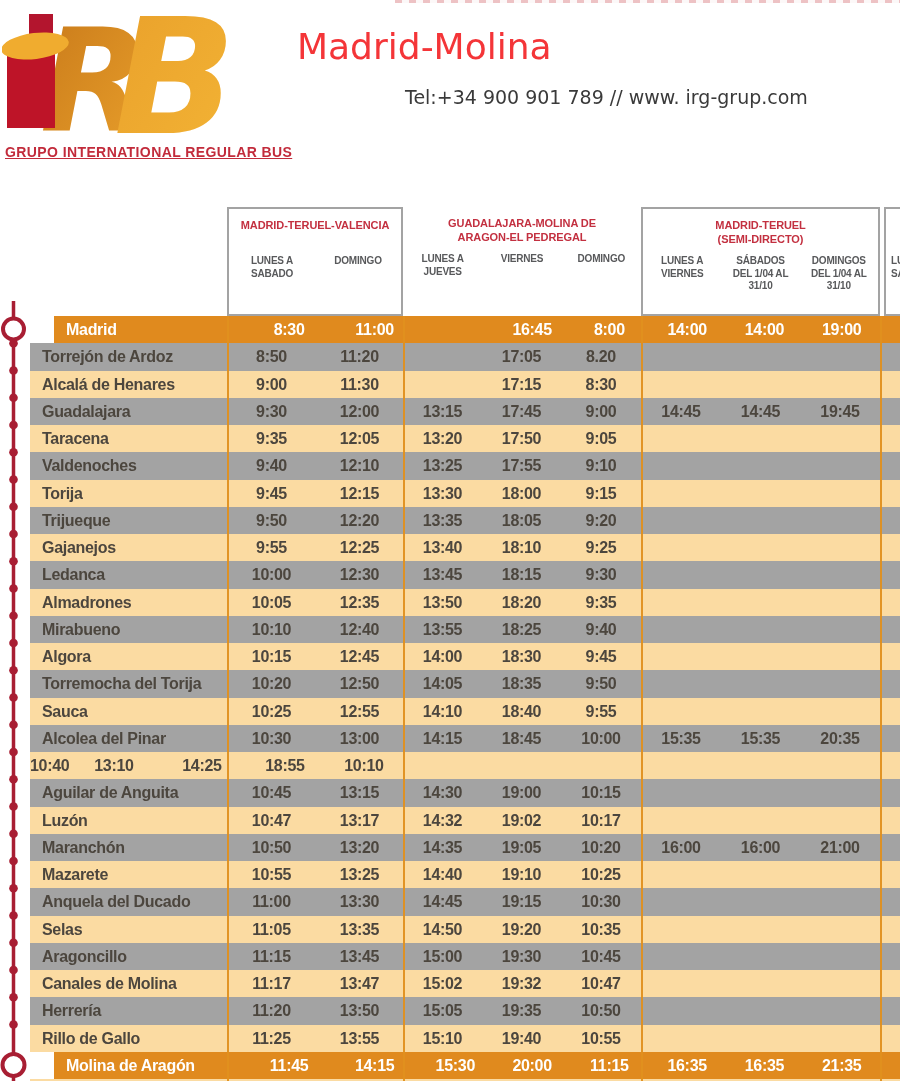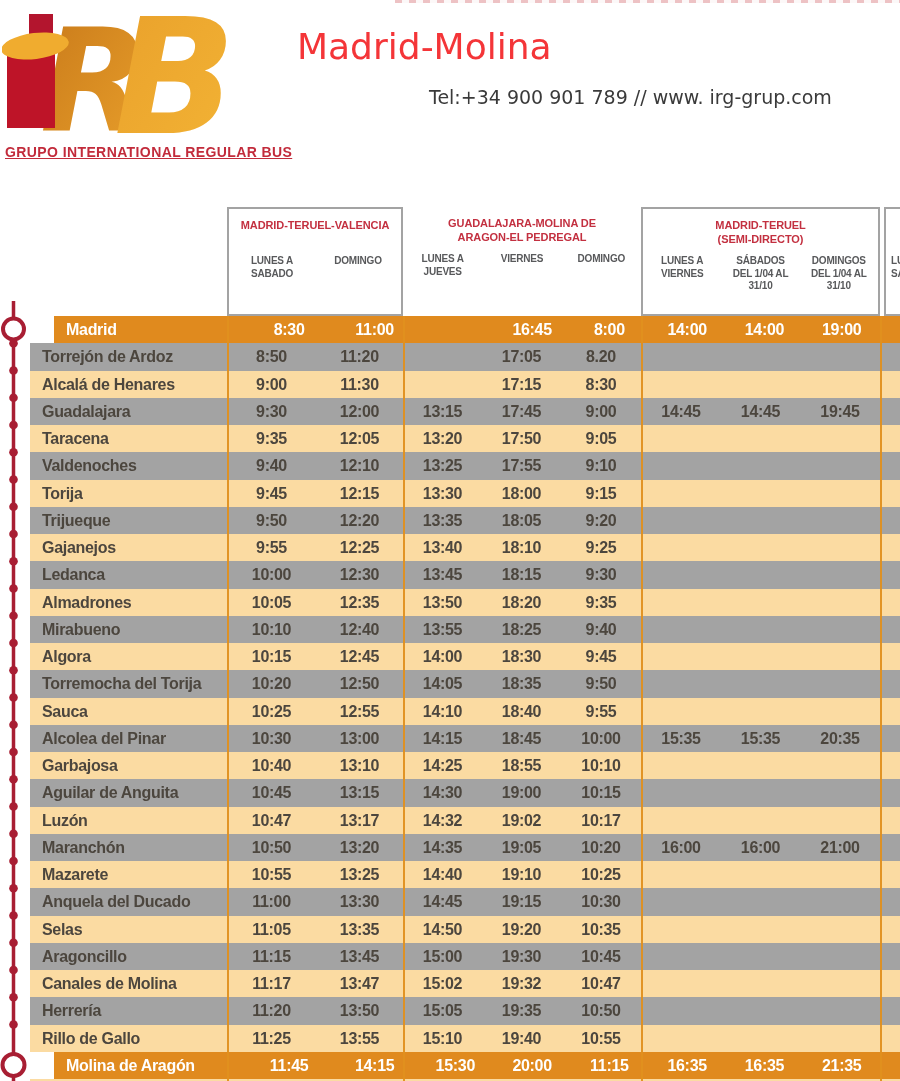--- a/index.html
+++ b/index.html
@@ -10,21 +10,21 @@
   .top-line{position:absolute;left:395px;top:0;width:505px;height:3px;
     background:repeating-linear-gradient(90deg,rgba(216,120,125,.45) 0 7px,rgba(240,220,220,.2) 7px 14px);}
 
   
   #logo{position:absolute;left:2px;top:6px;}
   .logo-sub{position:absolute;left:5px;top:144px;width:330px;
     font-size:14px;font-weight:bold;color:#C22B3B;letter-spacing:.4px;text-decoration:underline;}
   .doc-title{position:absolute;left:297px;top:26px;font-family:"DejaVu Sans",sans-serif;
     font-size:36px;color:#F43538;}
   .contact{position:absolute;left:405px;top:86px;font-family:"DejaVu Sans",sans-serif;
-    font-size:19px;color:#3a3a3a;margin-left:24px;}
+    font-size:19px;color:#3a3a3a;}
 
   
   #thead{position:absolute;left:30px;top:207px;width:870px;height:109px;}
   .group{position:absolute;top:0;height:109px;box-sizing:border-box;background:#fff;}
   .group.boxed{border:2px solid #a3a3a3;}
   .gtitle{white-space:pre-line;text-align:center;font-weight:bold;font-size:11px;
     color:#C33040;padding-top:9px;line-height:1.3;letter-spacing:-.1px;min-height:44px;box-sizing:border-box;}
   .subrow{display:flex;font-weight:bold;}
   .sublabel{flex:1;white-space:pre-line;text-align:center;font-size:10px;color:#58595B;
     line-height:1.25;letter-spacing:-.2px;padding-top:2px;}
@@ -316,21 +316,20 @@
         <div class="tc">13:00</div>
         <div class="tc">14:15</div>
         <div class="tc">18:45</div>
         <div class="tc">10:00</div>
         <div class="tc">15:35</div>
         <div class="tc">15:35</div>
         <div class="tc">20:35</div>
         <div class="tc"></div>
       </div>
       <div class="row light">
-        <div class="st">Garbajosa</div>
         <div class="tc">10:40</div>
         <div class="tc">13:10</div>
         <div class="tc">14:25</div>
         <div class="tc">18:55</div>
         <div class="tc">10:10</div>
         <div class="tc"></div>
         <div class="tc"></div>
         <div class="tc"></div>
         <div class="tc"></div>
       </div>

